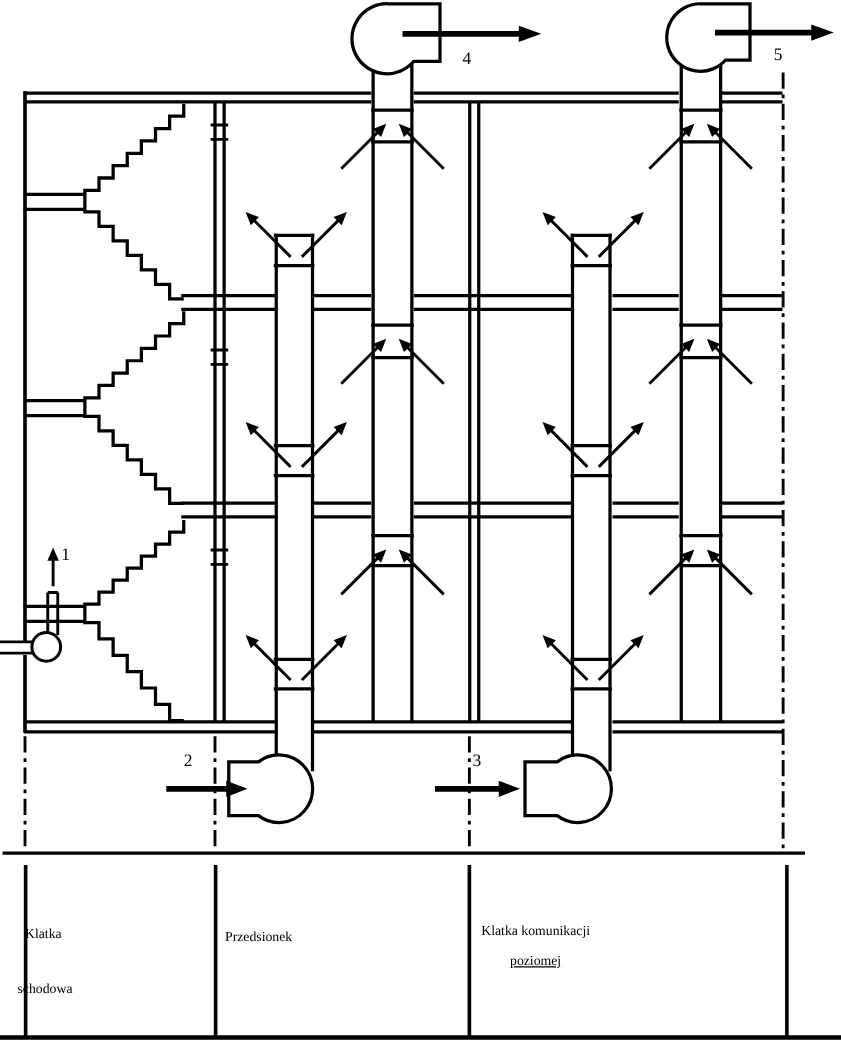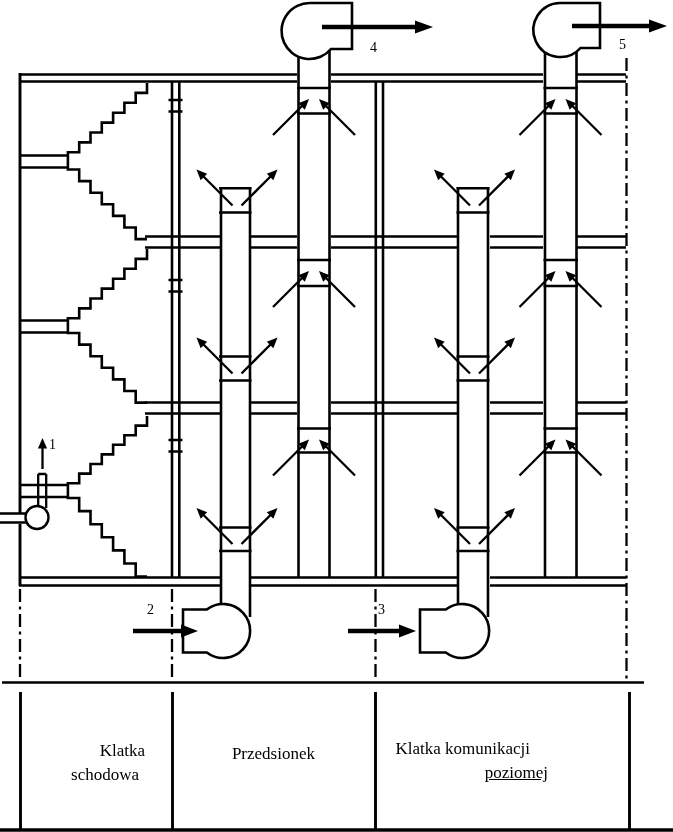--- a/index.html
+++ b/index.html
@@ -6,21 +6,21 @@
   .stage{position:relative;width:673px;height:832px;background:#ffffff;overflow:hidden;
          font-family:"Liberation Serif", serif;color:#000;}
   svg{position:absolute;left:0;top:0;}
   .st  {stroke:#000;stroke-width:2.6;fill:none;}                 
   .stw {stroke:#000;stroke-width:2.9;fill:none;}                 
   .ar  {stroke:#000;stroke-width:2.3;fill:none;}                 
   .thk {stroke:#000;stroke-width:4.6;fill:none;}                 
   .hd  {fill:#000;stroke:none;}                                  
   .fan {fill:#fff;stroke:#000;stroke-width:2.6;}
   .dd  {stroke:#000;stroke-width:2.3;fill:none;stroke-dasharray:13 4.5 3 4.5;}
-  .lbl{position:absolute;text-align:right;font-size:17px;line-height:1;white-space:nowrap;}
+  .lbl{position:absolute;text-align:left;font-size:11px;line-height:1;white-space:nowrap;}
   .num{position:absolute;font-size:14px;line-height:1;}
 </style>
 </head>
 <body>
 
 <div class="stage">
 
 <svg width="673" height="832" viewBox="0 0 673 832">
   <defs>
     <polygon id="ah" class="hd" points="0,0 -4.6,10.5 4.6,10.5"></polygon>
@@ -175,18 +175,18 @@
   </g>
 </svg>
 
 <span class="num" style="left:49px;top:438px;">1</span>
 <span class="num" style="left:147px;top:603px;">2</span>
 <span class="num" style="left:378px;top:603px;">3</span>
 <span class="num" style="left:370px;top:41px;">4</span>
 <span class="num" style="left:619px;top:38px;">5</span>
 
 <div class="lbl" style="left:20px;width:125px;top:742px;">Klatka</div>
-<div class="lbl" style="left:14px;width:125px;top:766px;">schodowa</div>
+<div class="lbl" style="left:14px;width:125px;top:786px;">schodowa</div>
 <div class="lbl" style="left:180px;width:135px;top:745px;">Przedsionek</div>
 <div class="lbl" style="left:385px;width:145px;top:740px;">Klatka komunikacji</div>
 <div class="lbl" style="left:408px;width:140px;top:764px;text-decoration:underline;">poziomej</div>
 
 </div>
 
 </body></html>

